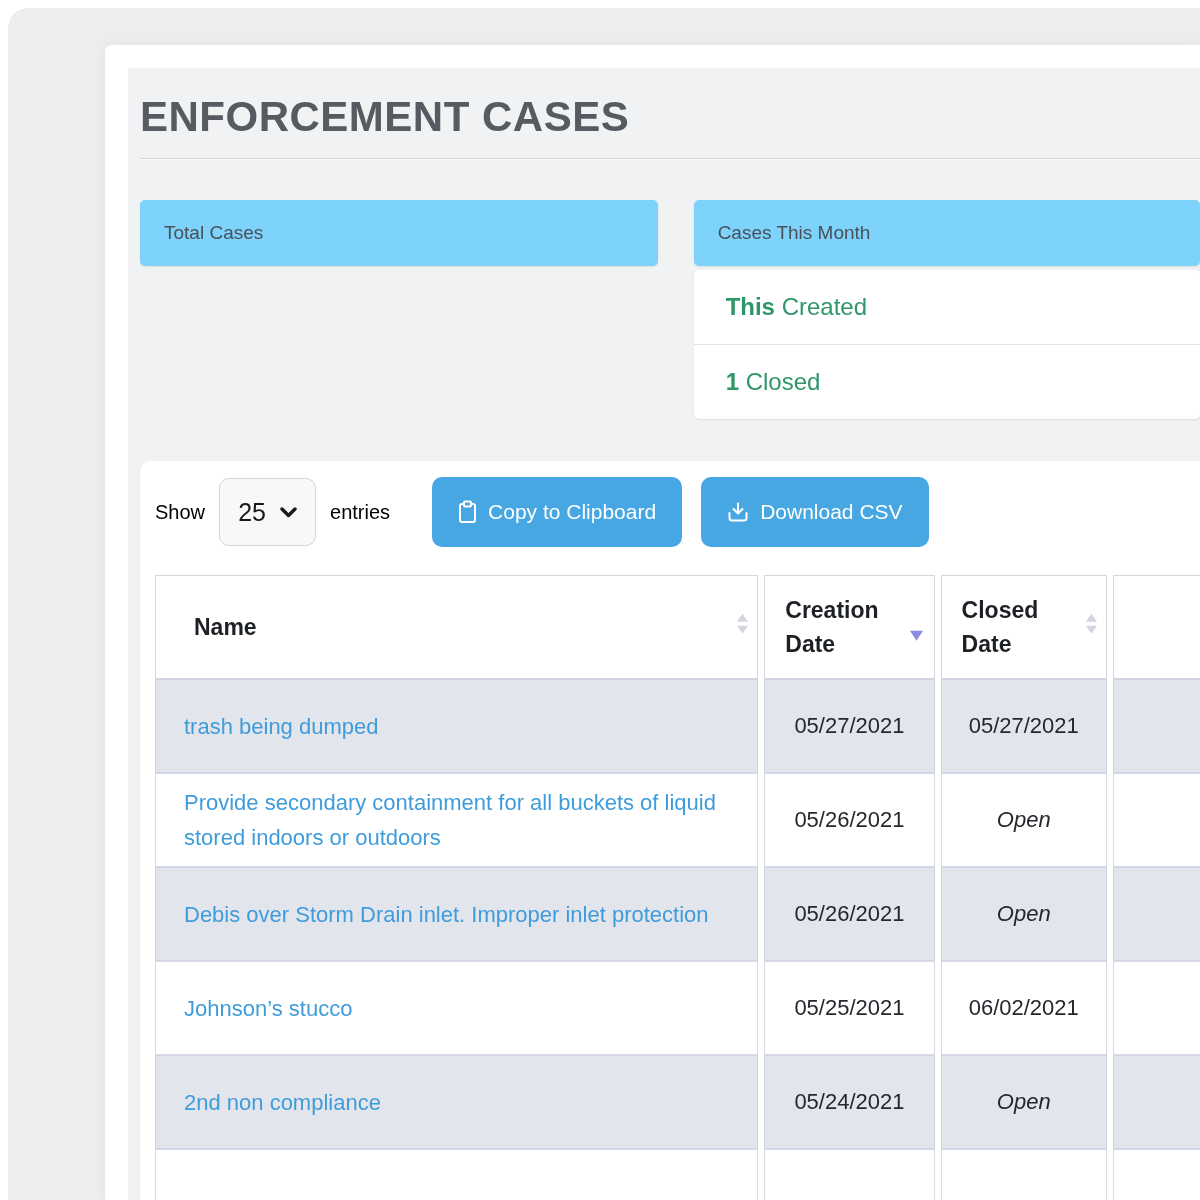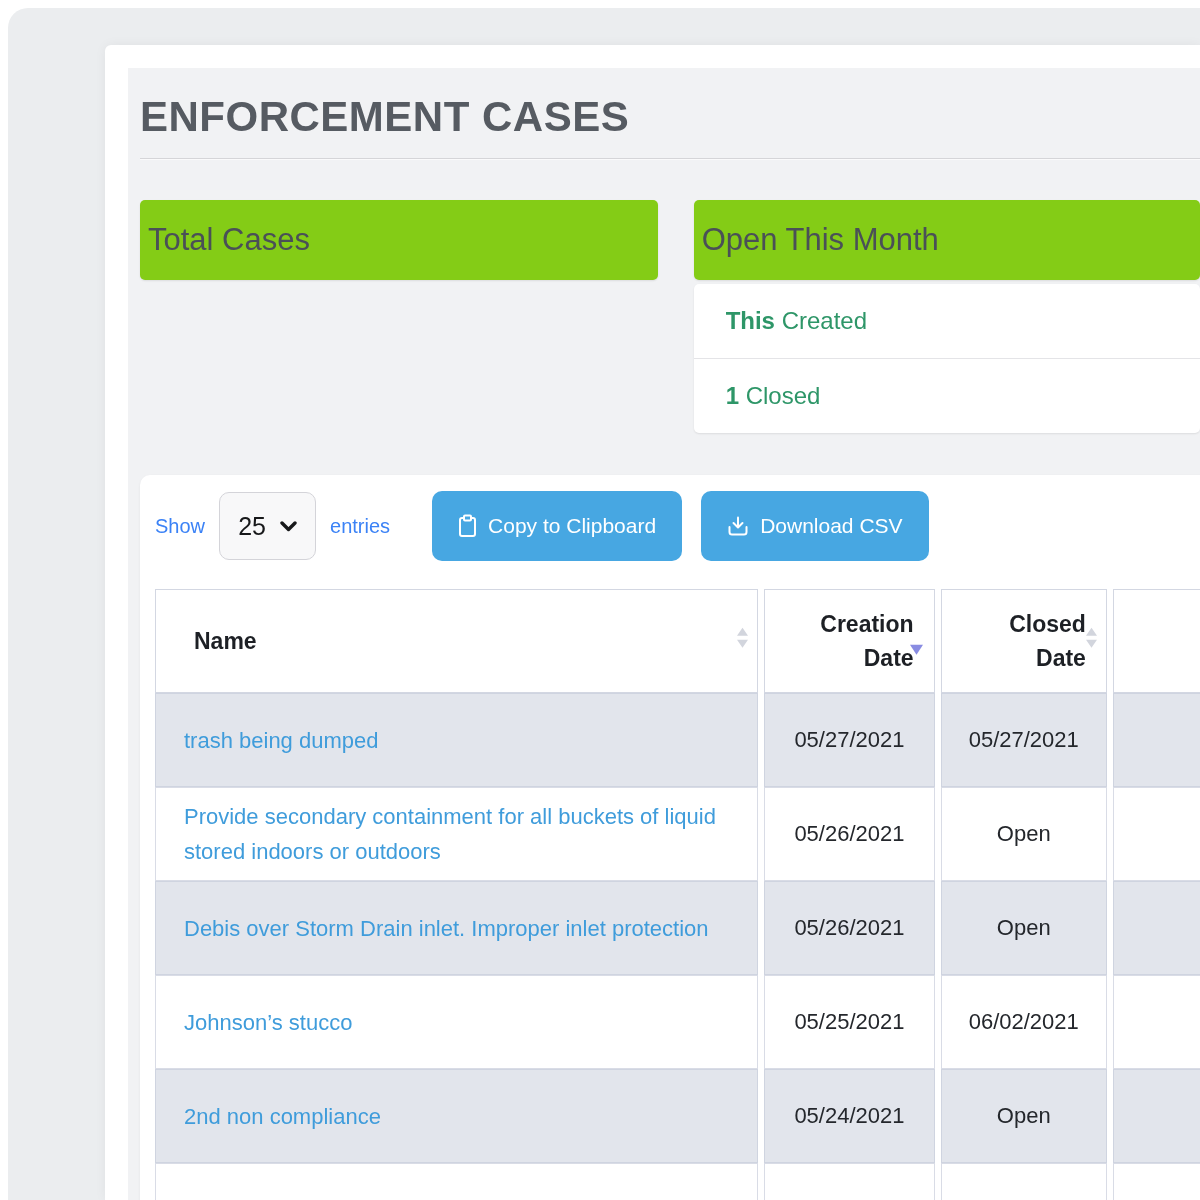--- a/index.html
+++ b/index.html
@@ -17,66 +17,66 @@
   .page-title{margin:0;padding:24px 16px 0 0;font-size:42px;font-weight:bold;
     color:#565b62;letter-spacing:0.5px;line-height:1.2;}
   .title-divider{height:0;border:none;border-top:1px solid #d5d5d8;
     border-bottom:1px solid #fafafb;margin:16px 0 0 0;width:1060px;}
 
   
   .cards-row{display:flex;gap:36px;margin-top:40px;}
   .summary-card{display:flex;flex-direction:column;}
   .summary-card.card-1{width:552px;}
   .summary-card.card-2{width:540px;}
-  .card-header{background:#84cc16;border-radius:5px;box-shadow:0 1px 2px rgba(0,0,0,0.09);
-    padding:22px 8px;font-size:31px;color:#4a5057;}
+  .card-header{background:#7dd3fc;border-radius:5px;box-shadow:0 1px 2px rgba(0,0,0,0.09);
+    padding:22px 24px;font-size:19px;color:#4a5057;}
   .card-body{background:#fff;border-radius:5px;box-shadow:0 1px 2px rgba(0,0,0,0.09);
     margin-top:4px;}
   .card-item{padding:23px 24px 23px 32px;font-size:24px;}
   .card-item + .card-item{border-top:1px solid #e4e4e7;}
   .stat-value{font-weight:bold;}
   .stat-orange{color:#e8763c;}
   .stat-green{color:#2e9668;}
 
   
   .table-card{margin-top:42px;width:1100px;background:#ffffff;
     border-radius:10px 10px 0 0;box-shadow:0 1px 3px rgba(0,0,0,0.06);
     padding:16px 0 0 15px;min-height:680px;}
 
   
   .controls{display:flex;align-items:center;}
-  .ctrl-label{font-size:20px;color:#3b82f6;}
+  .ctrl-label{font-size:20px;color:#000000;}
   .page-size-select{margin-left:14px;width:97px;height:68px;background:#f8f8f9;
     border:1px solid #d4d4d9;border-radius:10px;display:flex;align-items:center;
     justify-content:center;gap:14px;cursor:pointer;}
   .page-size-value{font-size:25px;color:#17181a;text-align:right;}
   .entries-label{margin-left:14px;}
   .btn{height:70px;background:#47a7e2;border:none;border-radius:10px;color:#ffffff;
     font-size:21px;font-family:"Liberation Sans",sans-serif;display:flex;
     align-items:center;gap:11px;padding:0 26px;cursor:pointer;}
   .btn-copy{margin-left:42px;}
   .btn-download{margin-left:19px;}
 
   
   table.cases{border-collapse:separate;border-spacing:6px 0;margin-top:28px;
     margin-left:-6px;table-layout:fixed;}
   th,td{vertical-align:middle;}
   th{background:#ffffff;border:1px solid #d3d7e2;height:104px;
     font-size:23px;font-weight:bold;color:#1d2025;position:relative;line-height:1.5;}
   .th-name{width:672px;text-align:left;padding-left:38px;}
-  .th-date{width:176px;text-align:right;padding:0 20px;}
+  .th-date{width:176px;text-align:left;padding:0 20px;}
   .th-date2{width:174px;}
   .th-extra{width:140px;}
   td{border:1px solid #d9dce6;height:94px;font-size:22px;color:#24272c;}
   tr.odd td{background:#e2e5ec;border-color:#cfd4e0;}
   tr.even td{background:#ffffff;}
   .td-name{padding:6px 28px;text-align:left;line-height:1.6;}
   .td-name a{color:#3f9cdb;text-decoration:none;cursor:pointer;}
   .td-date{text-align:center;margin-top:16px;}
-  .td-open{}
+  .td-open{font-style:italic;}
 
   .sort-icon{position:absolute;right:8px;top:50%;transform:translateY(-50%);}
   .sort-desc{position:absolute;right:10px;top:56%;transform:translateY(-50%);}
 </style>
 </head>
 <body>
 
 <div class="app-bg"></div>
 <div class="panel"></div>
 
@@ -85,21 +85,21 @@
   <h1 class="page-title">ENFORCEMENT CASES</h1>
   <hr class="title-divider">
 
   <div class="cards-row">
 
     <div class="summary-card card-1">
       <div class="card-header">Total Cases</div>
     </div>
 
     <div class="summary-card card-2">
-      <div class="card-header">Open This Month</div>
+      <div class="card-header">Cases This Month</div>
       <div class="card-body">
         <div class="card-item stat-green"><span class="stat-value">This</span> <span>Created</span></div>
         <div class="card-item stat-green"><span class="stat-value">1</span> <span>Closed</span></div>
       </div>
     </div>
 
   </div>
 
   <div class="table-card">
 

